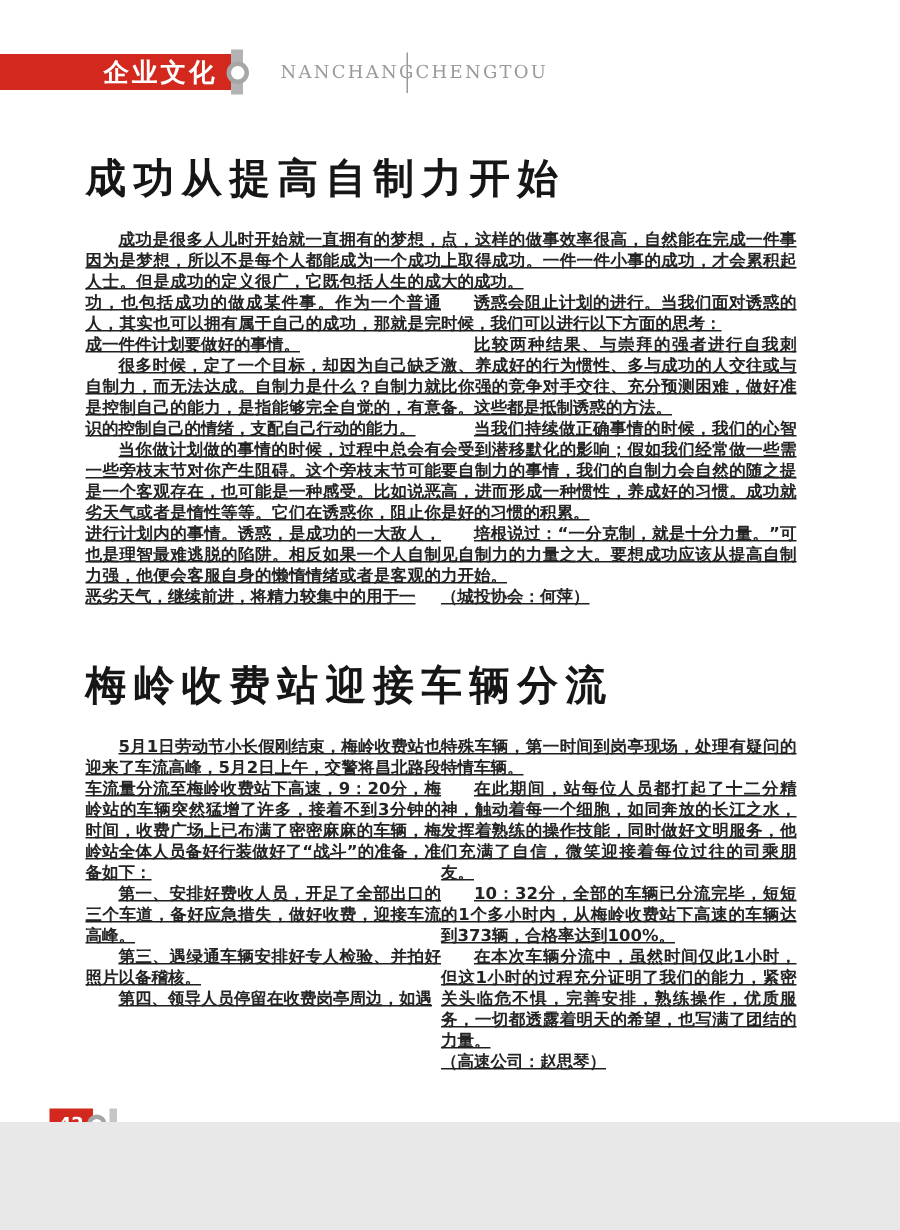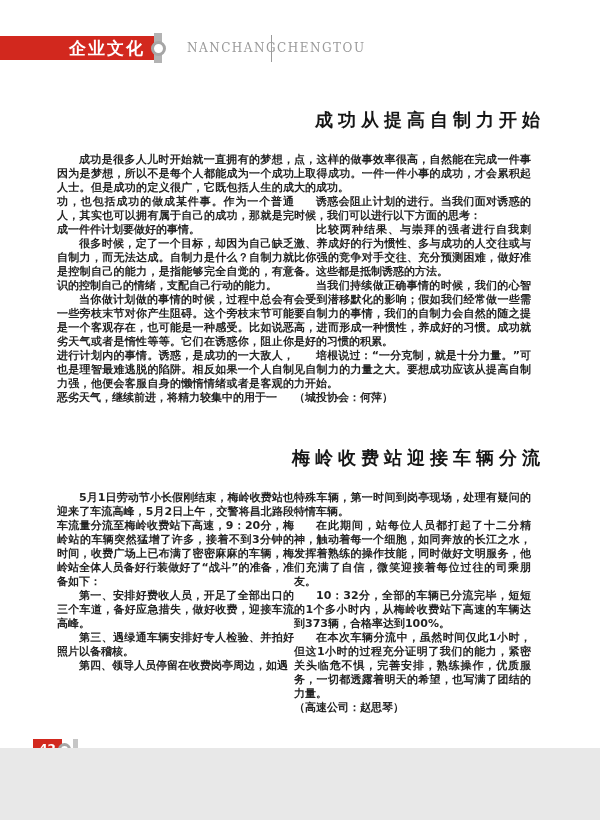--- a/index.html
+++ b/index.html
@@ -24,25 +24,25 @@
   .head-ring { top:41px; left:151px; width:15px; height:15px; }
   .brand {
     position:absolute; top:41px; left:171px;
     font-family:"DejaVu Serif", serif; font-size:12px; letter-spacing:1.5px; color:#9a9a9a;margin-left:16px;
   }
   .head-vrule { position:absolute; top:35px; left:271px; width:1px; height:27px; background:#9a9a9a; }
 
   
   .main { position:absolute; top:100px; left:57px; width:488px; }
   .title {
-    font-family:"DejaVu Serif", serif; font-size:18px; font-weight:bold;
-    letter-spacing:5px; text-align:right; color:#161616; line-height:40px;
+    font-family:"DejaVu Serif", serif; font-size:27px; font-weight:bold;
+    letter-spacing:5px; text-align:left; color:#161616; line-height:40px;
     white-space:nowrap;
   }
-  .cols { display:flex; gap:0; margin-top:13px; }
+  .cols { display:flex; gap:0; margin-top:13px;text-decoration:underline; }
   .col { width:237px; }
   .para {
     font-size:11px; line-height:14px; text-align:justify; text-indent:2em;
     color:#242424; font-weight:600;
   }
   .continuation { text-indent:0; }
   .byline {
     font-size:11px; line-height:14px; text-align:left; padding-right:14px;
     color:#242424; font-weight:600;
   }

